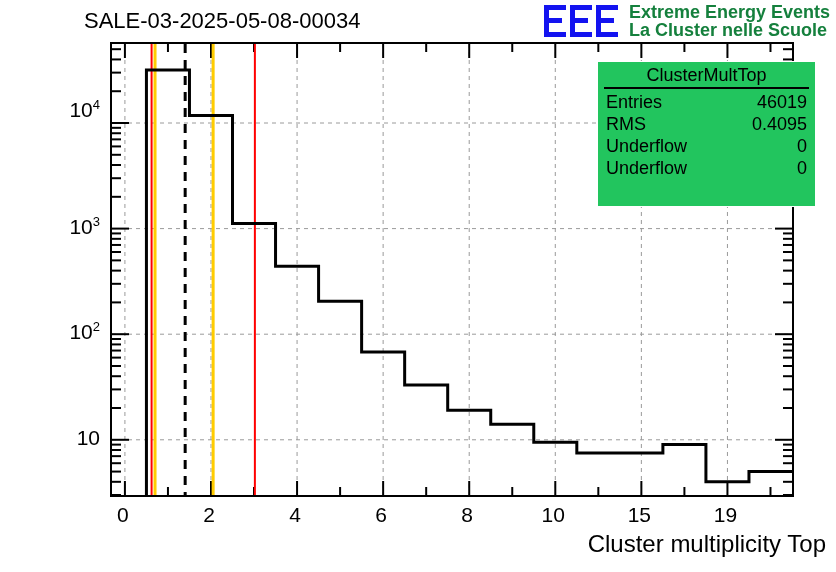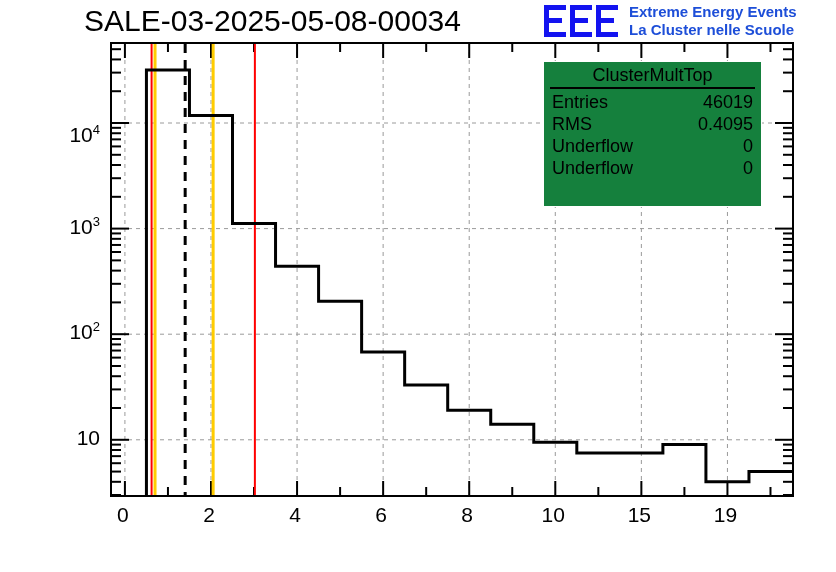--- a/index.html
+++ b/index.html
@@ -3,45 +3,45 @@
 <meta charset="utf-8">
 <title>ClusterMultTop</title>
 <style>
   html,body{margin:0;padding:0;background:#ffffff;}
   body{width:836px;height:572px;position:relative;overflow:hidden;
        font-family:"Liberation Sans",sans-serif;color:#000;}
 
   #root{position:absolute;left:0;top:0;width:836px;height:572px;background:#fff;}
 
   
-  .plot-title{position:absolute;left:84px;top:8px;font-size:30px;line-height:26px;
+  .plot-title{position:absolute;left:84px;top:8px;font-size:22px;line-height:26px;
               white-space:nowrap;letter-spacing:0px;}
 
   .eee-logo{position:absolute;left:543px;top:3px;width:290px;height:38px;}
   .eee-mark{position:absolute;left:0;top:1px;width:80px;height:34px;}
-  .eee-txt{position:absolute;left:86px;top:0px;color:#1d4ed8;font-size:15px;
+  .eee-txt{position:absolute;left:86px;top:0px;color:#15803d;font-size:18px;
            line-height:18px;white-space:nowrap;font-weight:bold;}
   .eee-txt div{letter-spacing:0px;}
 
   
   #frame{position:absolute;left:110px;top:42px;width:684px;height:455px;
          border:2px solid #000;box-sizing:border-box;}
   #clip{position:absolute;left:0;top:0;width:100%;height:100%;overflow:hidden;}
 
   
   .ylab{position:absolute;text-align:right;font-size:21px;line-height:21px;white-space:nowrap;}
   .ylab sup{font-size:13px;vertical-align:super;line-height:0;}
   .xlab{position:absolute;text-align:center;font-size:21px;line-height:21px;}
 
   .xtitle{position:absolute;right:10px;top:530px;font-size:24px;line-height:28px;
           white-space:nowrap;}
 
   
-  #stats{position:absolute;left:543px;top:61px;width:219px;height:146px;
-         background:#15803d;border:1px solid #ffffff;box-sizing:border-box;
+  #stats{position:absolute;left:597px;top:61px;width:219px;height:146px;
+         background:#22c55e;border:1px solid #ffffff;box-sizing:border-box;
          font-size:18px;line-height:22px;}
   #stats .st-title{text-align:center;border-bottom:2px solid #000;
                    padding-bottom:1px;margin:2px 6px 2px 6px;white-space:nowrap;}
   #stats .st-row{display:flex;justify-content:space-between;padding:0 8px;white-space:nowrap;}
   #stats .st-row .k{text-align:right;}
   #stats .st-row .v{text-align:right;margin-left:42px;}
 
   svg{display:block;}
 </style>
 </head>
@@ -212,33 +212,34 @@
           </g>
         <path id="histpath" fill="none" stroke="#000000" stroke-width="3" stroke-linejoin="miter" stroke-linecap="butt" d="M 34.43037974683544 451 L 34.43037974683544 25.950933332629575 L 77.46835443037975 25.950933332629575 L 77.46835443037975 71.41401227062607 L 120.50632911392404 71.41401227062607 L 120.50632911392404 179.401426577402 L 163.54430379746833 179.401426577402 L 163.54430379746833 222.24790519403368 L 206.58227848101262 222.24790519403368 L 206.58227848101262 257.2733856500646 L 249.62025316455694 257.2733856500646 L 249.62025316455694 307.87888615595375 L 292.65822784810126 307.87888615595375 L 292.65822784810126 341.0349430137988 L 335.69620253164555 341.0349430137988 L 335.69620253164555 366.3522509886663 L 378.73417721518985 366.3522509886663 L 378.73417721518985 380.35674521173803 L 421.77215189873414 380.35674521173803 L 421.77215189873414 398.1392810874192 L 464.8101265822785 398.1392810874192 L 464.8101265822785 408.9798318594284 L 507.8481012658228 408.9798318594284 L 507.8481012658228 408.9798318594284 L 550.8860759493671 408.9798318594284 L 550.8860759493671 400.61874928418194 L 593.9240506329114 400.61874928418194 L 593.9240506329114 437.80719051831227 L 636.9620253164557 437.80719051831227 L 636.9620253164557 427.5740524764935 L 680 427.5740524764935 L 680 427.5740524764935 "></path>
       </svg>
     </div>
   </div>
 
   <div id="ylabels">
       <div class="ylab" style="right: 736px; top: 426.787px;">10</div>
       <div class="ylab" style="right: 736px; top: 321.193px; text-align: right;">10<sup>2</sup></div>
       <div class="ylab" style="right: 736px; top: 215.599px;">10<sup>3</sup></div>
-      <div class="ylab" style="right: 736px; top: 124px;">10<sup>4</sup></div>
+      <div class="ylab" style="right: 736px; top: 99px;">10<sup>4</sup></div>
     </div>
   <div id="xlabels">
       <div class="xlab" style="left: 92.9114px; width: 60px; top: 504px;">0</div>
       <div class="xlab" style="left: 178.987px; width: 60px; top: 504px;">2</div>
       <div class="xlab" style="left: 265.063px; width: 60px; top: 504px;">4</div>
       <div class="xlab" style="left: 351.139px; width: 60px; top: 504px;">6</div>
       <div class="xlab" style="left: 437.215px; width: 60px; top: 504px;">8</div>
       <div class="xlab" style="left: 523.291px; width: 60px; top: 504px;">10</div>
       <div class="xlab" style="left: 609.367px; width: 60px; top: 504px;">15</div>
       <div class="xlab" style="left: 695.443px; width: 60px; top: 504px;">19</div>
     </div>
 
+  <div class="xtitle">Cluster multiplicity Top</div>
 
   <div id="stats">
     <div class="st-title">ClusterMultTop</div>
     <div id="stats-rows">
         <div class="st-row">
           <span class="k">Entries</span>
           <span class="v">46019</span>
         </div>
         <div class="st-row">
           <span class="k">RMS</span>

